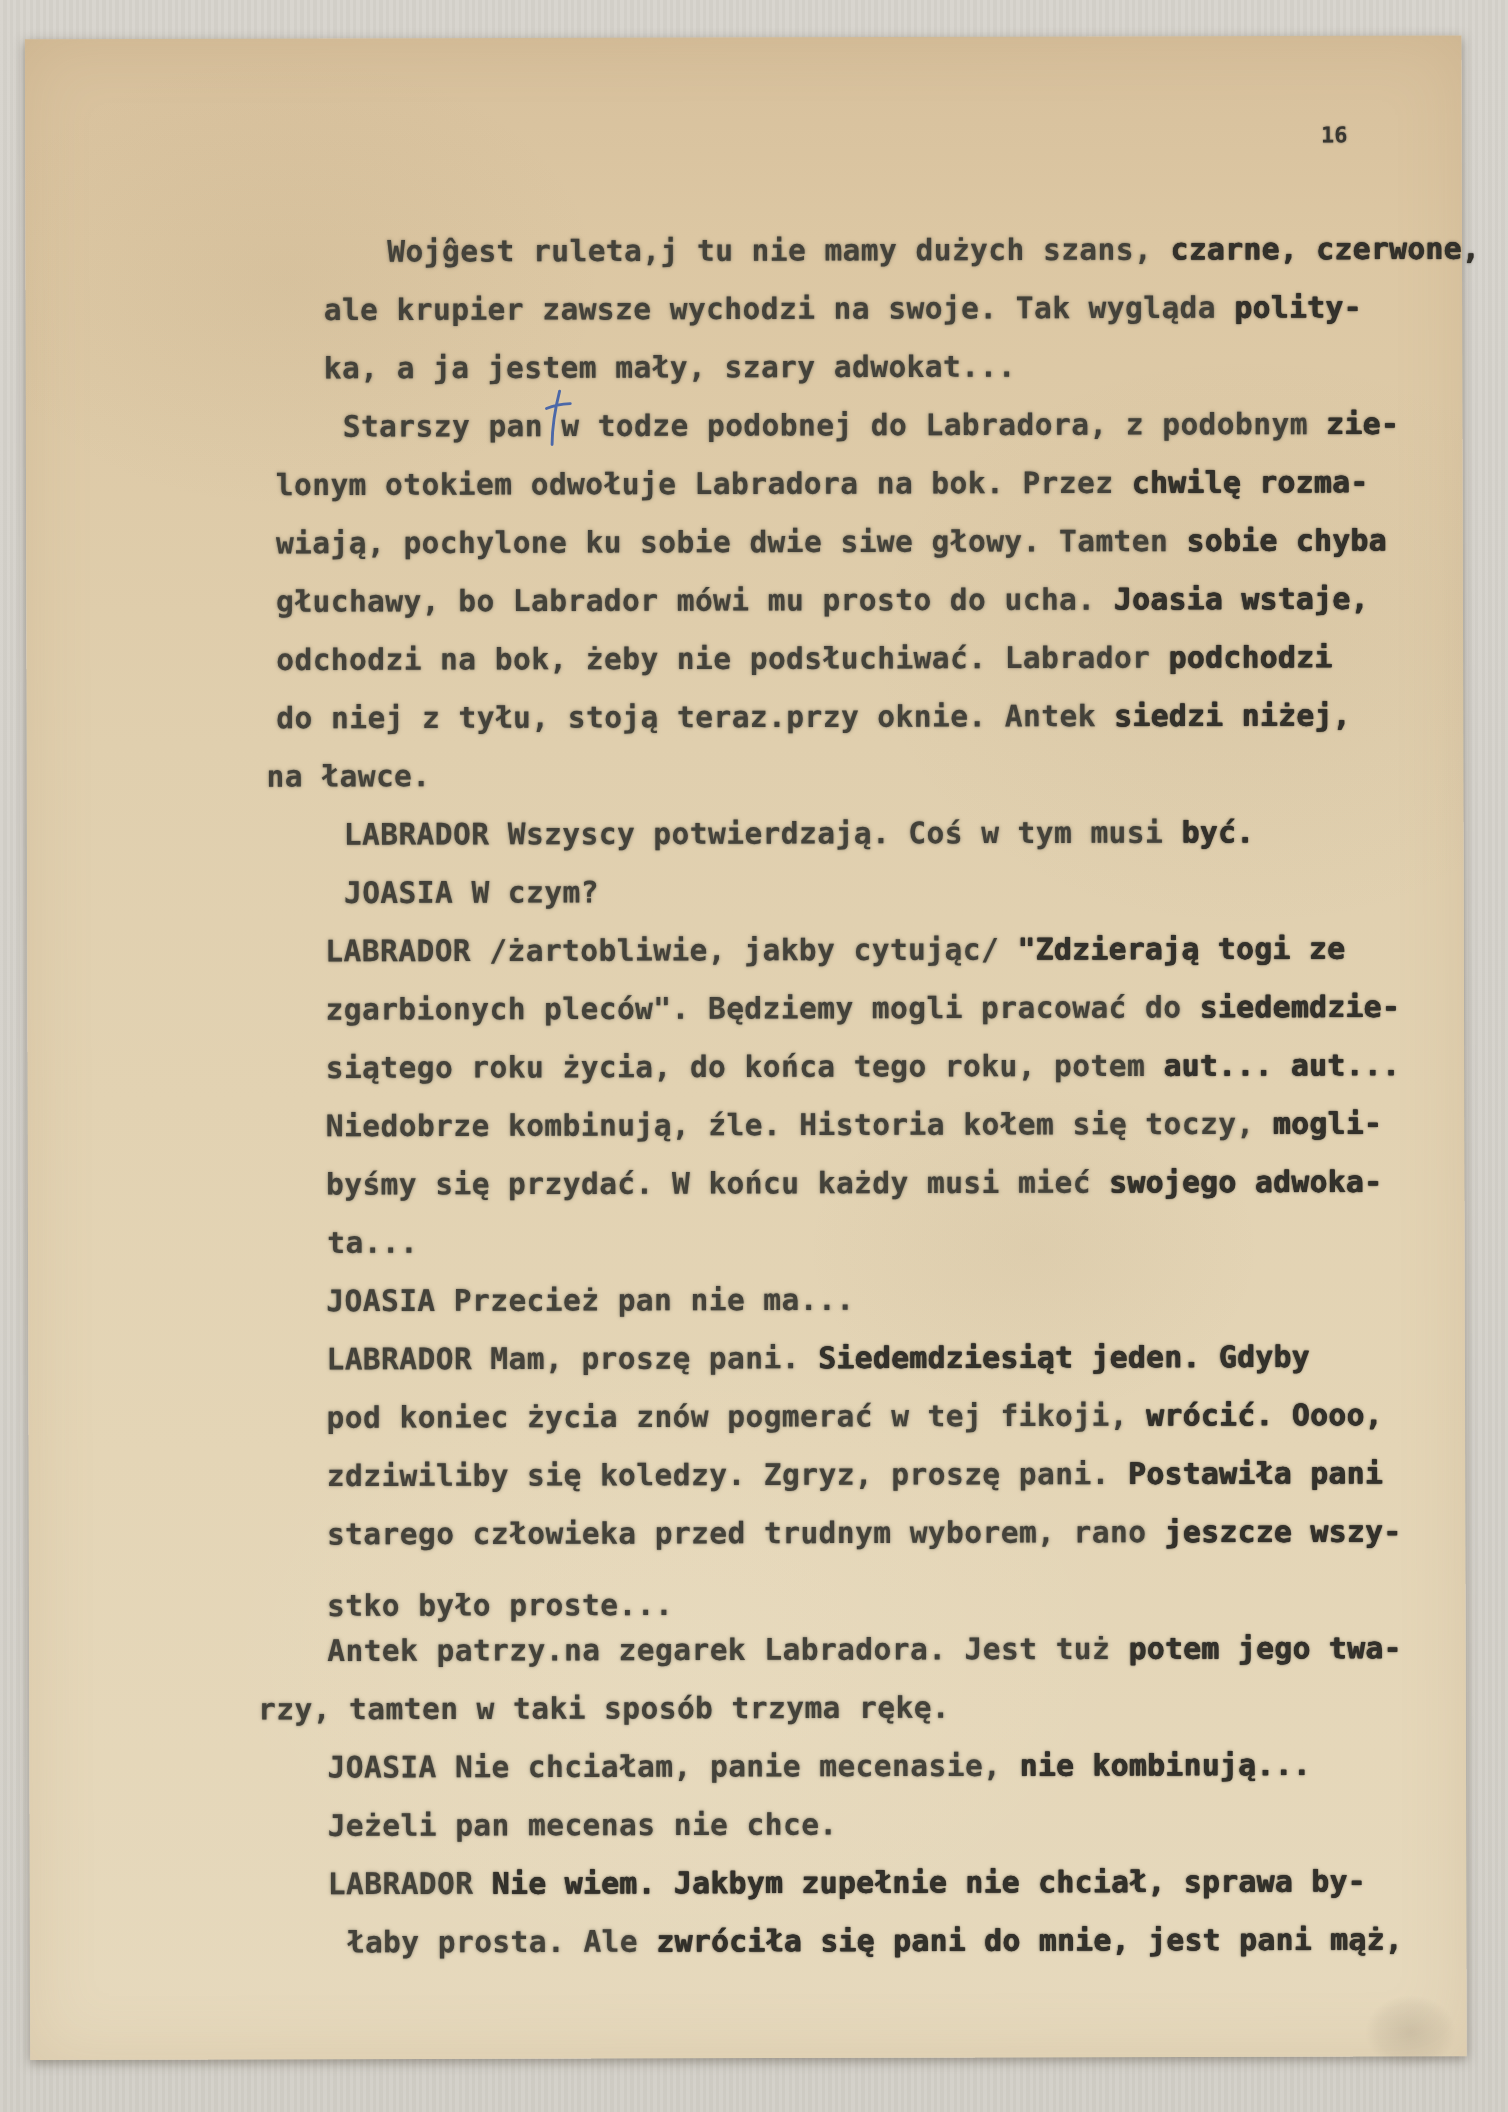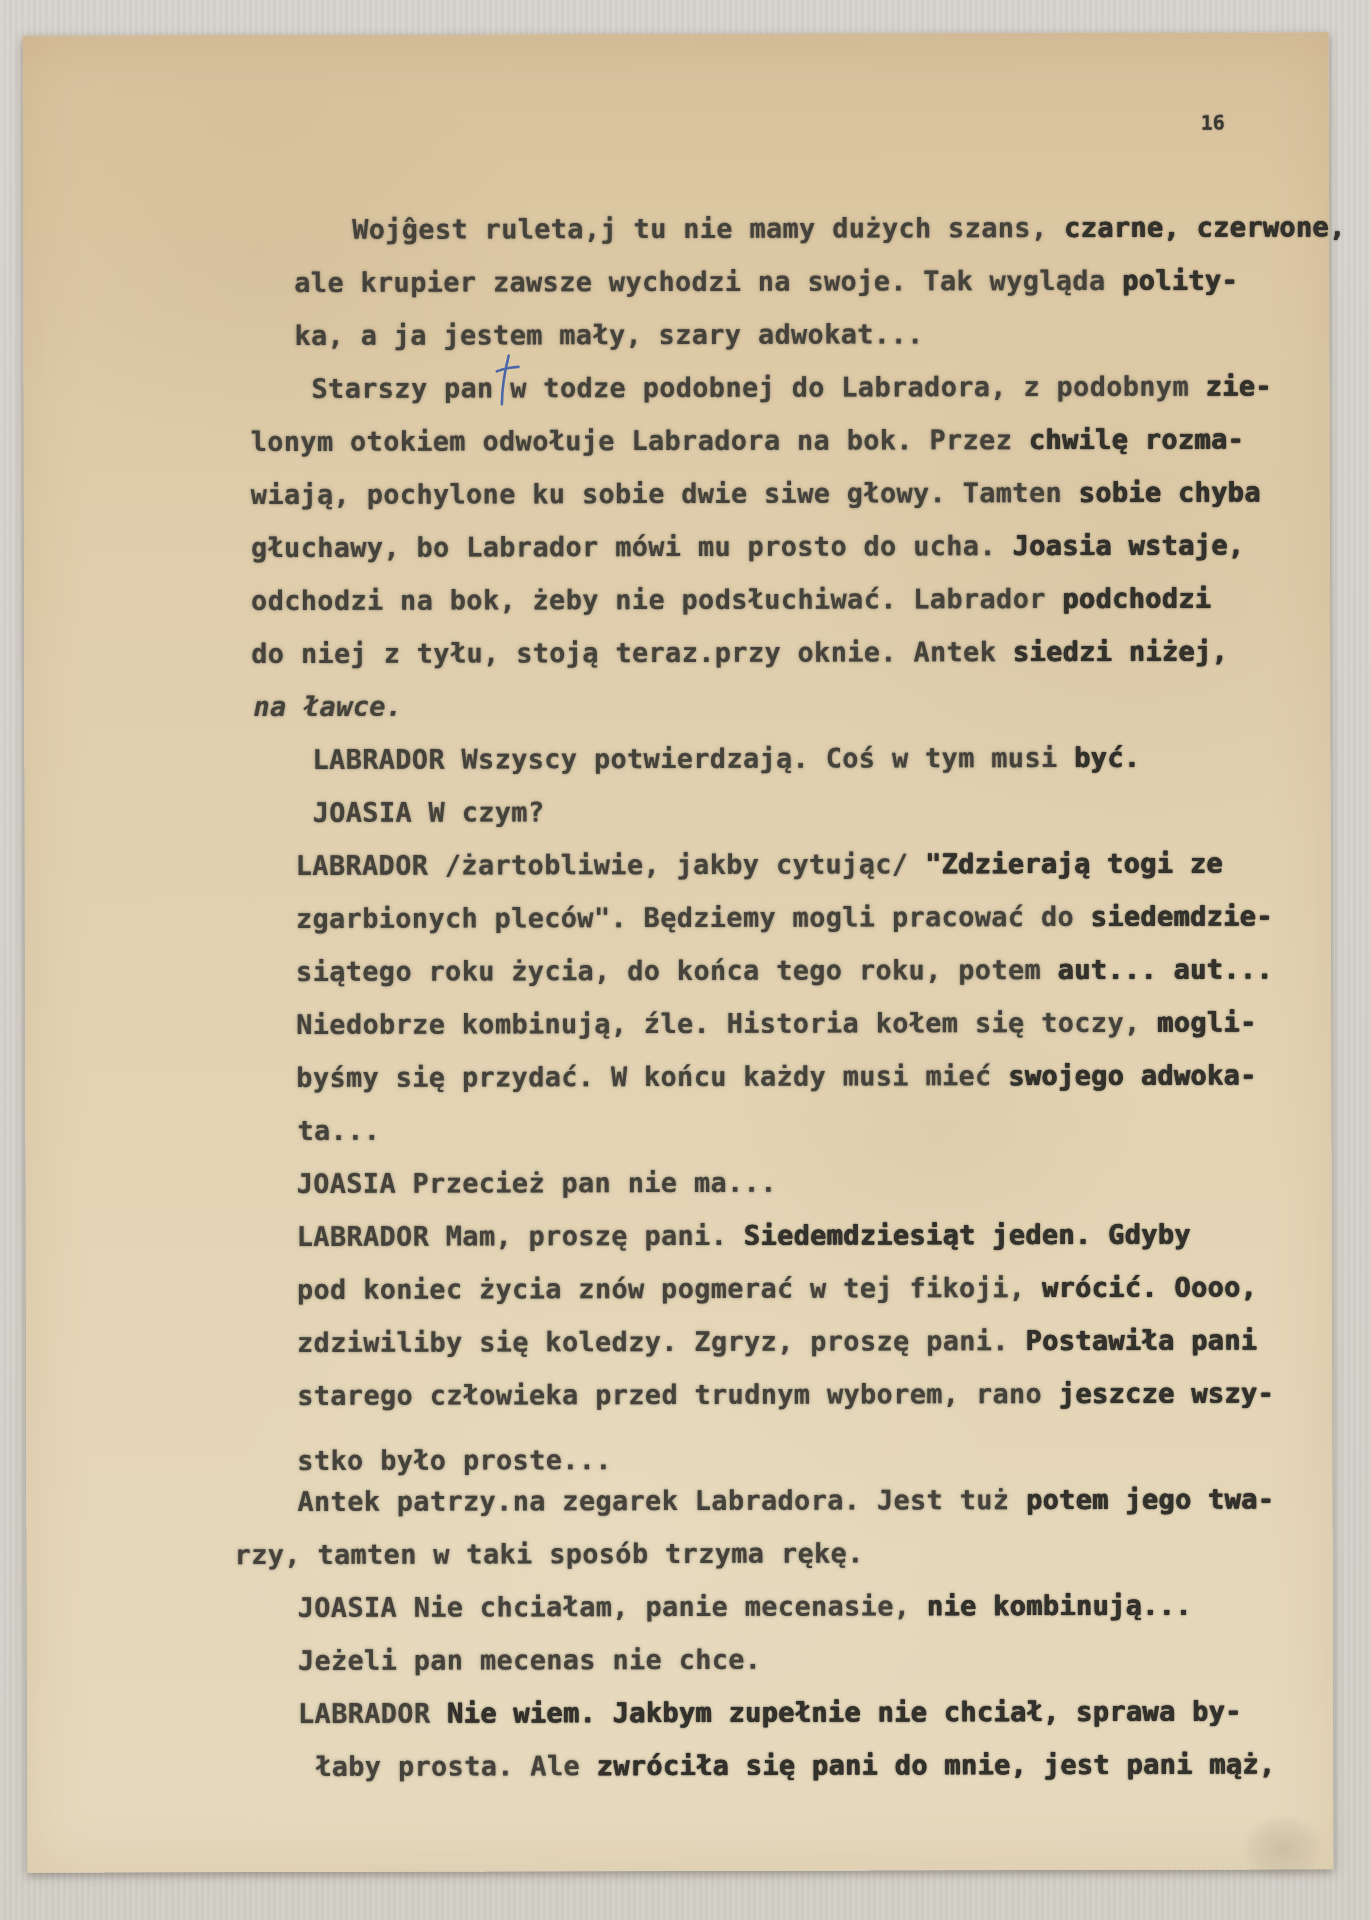--- a/index.html
+++ b/index.html
@@ -65,21 +65,21 @@
   <div class="text-block">
       <div class="line" style="left: 329px; top: 178px;"><span>Wojĝest ruleta,j tu nie mamy dużych szans, </span><span class="heavy">czarne, czerwone,</span></div>
       <div class="line" style="left: 271px; top: 231px;"><span>ale krupier zawsze wychodzi na swoje. Tak wygląda </span><span class="heavy">polity-</span></div>
       <div class="line" style="left: 271px; top: 284px;"><span>ka, a ja jestem mały, szary adwokat...</span></div>
       <div class="line" style="left: 288px; top: 337px;"><span>Starszy pan w todze podobnej do Labradora, z podobnym </span><span class="heavy">zie-</span></div>
       <div class="line" style="left: 227px; top: 390px;"><span>lonym otokiem odwołuje Labradora na bok. Przez </span><span class="heavy">chwilę rozma-</span></div>
       <div class="line" style="left: 227px; top: 443px;"><span>wiają, pochylone ku sobie dwie siwe głowy. Tamten </span><span class="heavy">sobie chyba</span></div>
       <div class="line" style="left: 227px; top: 496px;"><span>głuchawy, bo Labrador mówi mu prosto do ucha. </span><span class="heavy">Joasia wstaje,</span></div>
       <div class="line" style="left: 227px; top: 549px;"><span>odchodzi na bok, żeby nie podsłuchiwać. Labrador </span><span class="heavy">podchodzi</span></div>
       <div class="line" style="left: 227px; top: 602px;"><span>do niej z tyłu, stoją teraz.przy oknie. Antek </span><span class="heavy">siedzi niżej,</span></div>
-      <div class="line" style="left: 229px; top: 655px; font-style: italic;"><span>na ławce.</span></div>
+      <div class="line" style="left: 218px; top: 655px;"><span>na ławce.</span></div>
       <div class="line" style="left: 288px; top: 708px;"><span>LABRADOR Wszyscy potwierdzają. Coś w tym musi </span><span class="heavy">być.</span></div>
       <div class="line" style="left: 288px; top: 761px;"><span>JOASIA W czym?</span></div>
       <div class="line" style="left: 271px; top: 814px;"><span>LABRADOR /żartobliwie, jakby cytując/ </span><span class="heavy">"Zdzierają togi ze</span></div>
       <div class="line" style="left: 271px; top: 867px;"><span>zgarbionych pleców". Będziemy mogli pracować do </span><span class="heavy">siedemdzie-</span></div>
       <div class="line" style="left: 271px; top: 920px;"><span>siątego roku życia, do końca tego roku, potem </span><span class="heavy">aut... aut...</span></div>
       <div class="line" style="left: 271px; top: 973px;"><span>Niedobrze kombinują, źle. Historia kołem się toczy, </span><span class="heavy">mogli-</span></div>
       <div class="line" style="left: 271px; top: 1026px;"><span>byśmy się przydać. W końcu każdy musi mieć </span><span class="heavy">swojego adwoka-</span></div>
       <div class="line" style="left: 272px; top: 1079px;"><span>ta...</span></div>
       <div class="line" style="left: 271px; top: 1132px;"><span>JOASIA Przecież pan nie ma...</span></div>
       <div class="line" style="left: 271px; top: 1185px;"><span>LABRADOR Mam, proszę pani. </span><span class="heavy">Siedemdziesiąt jeden. Gdyby</span></div>

